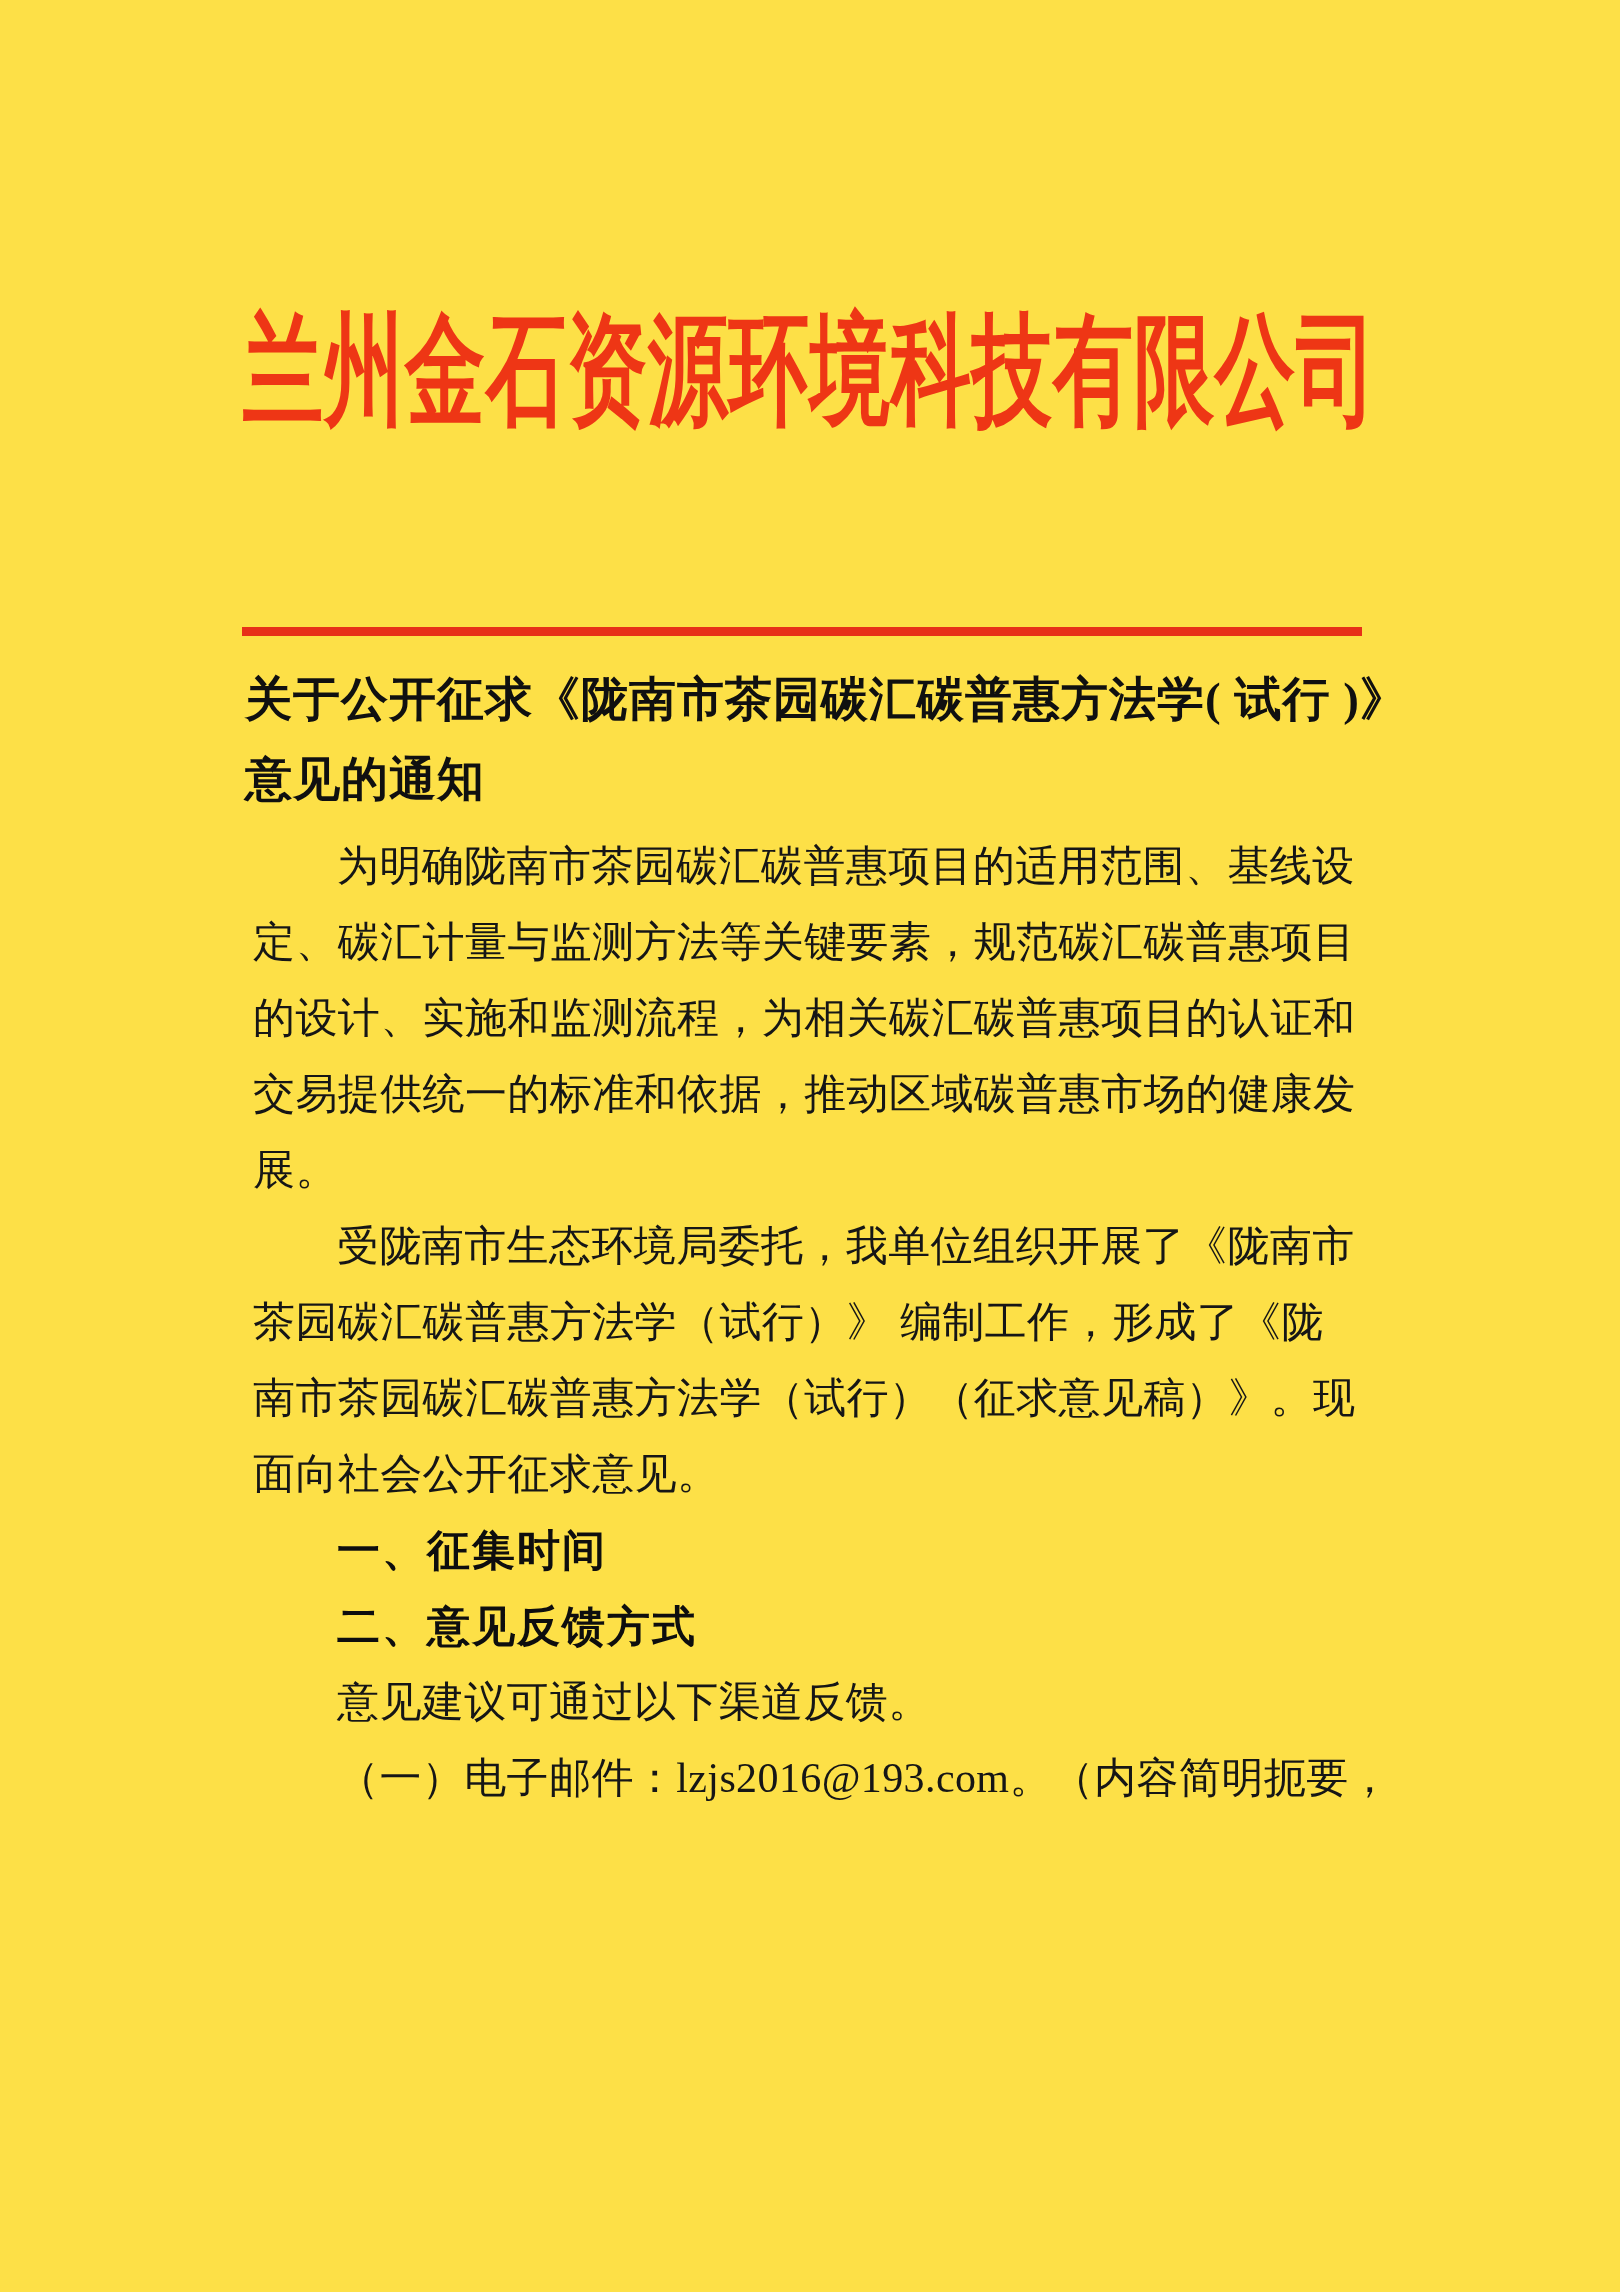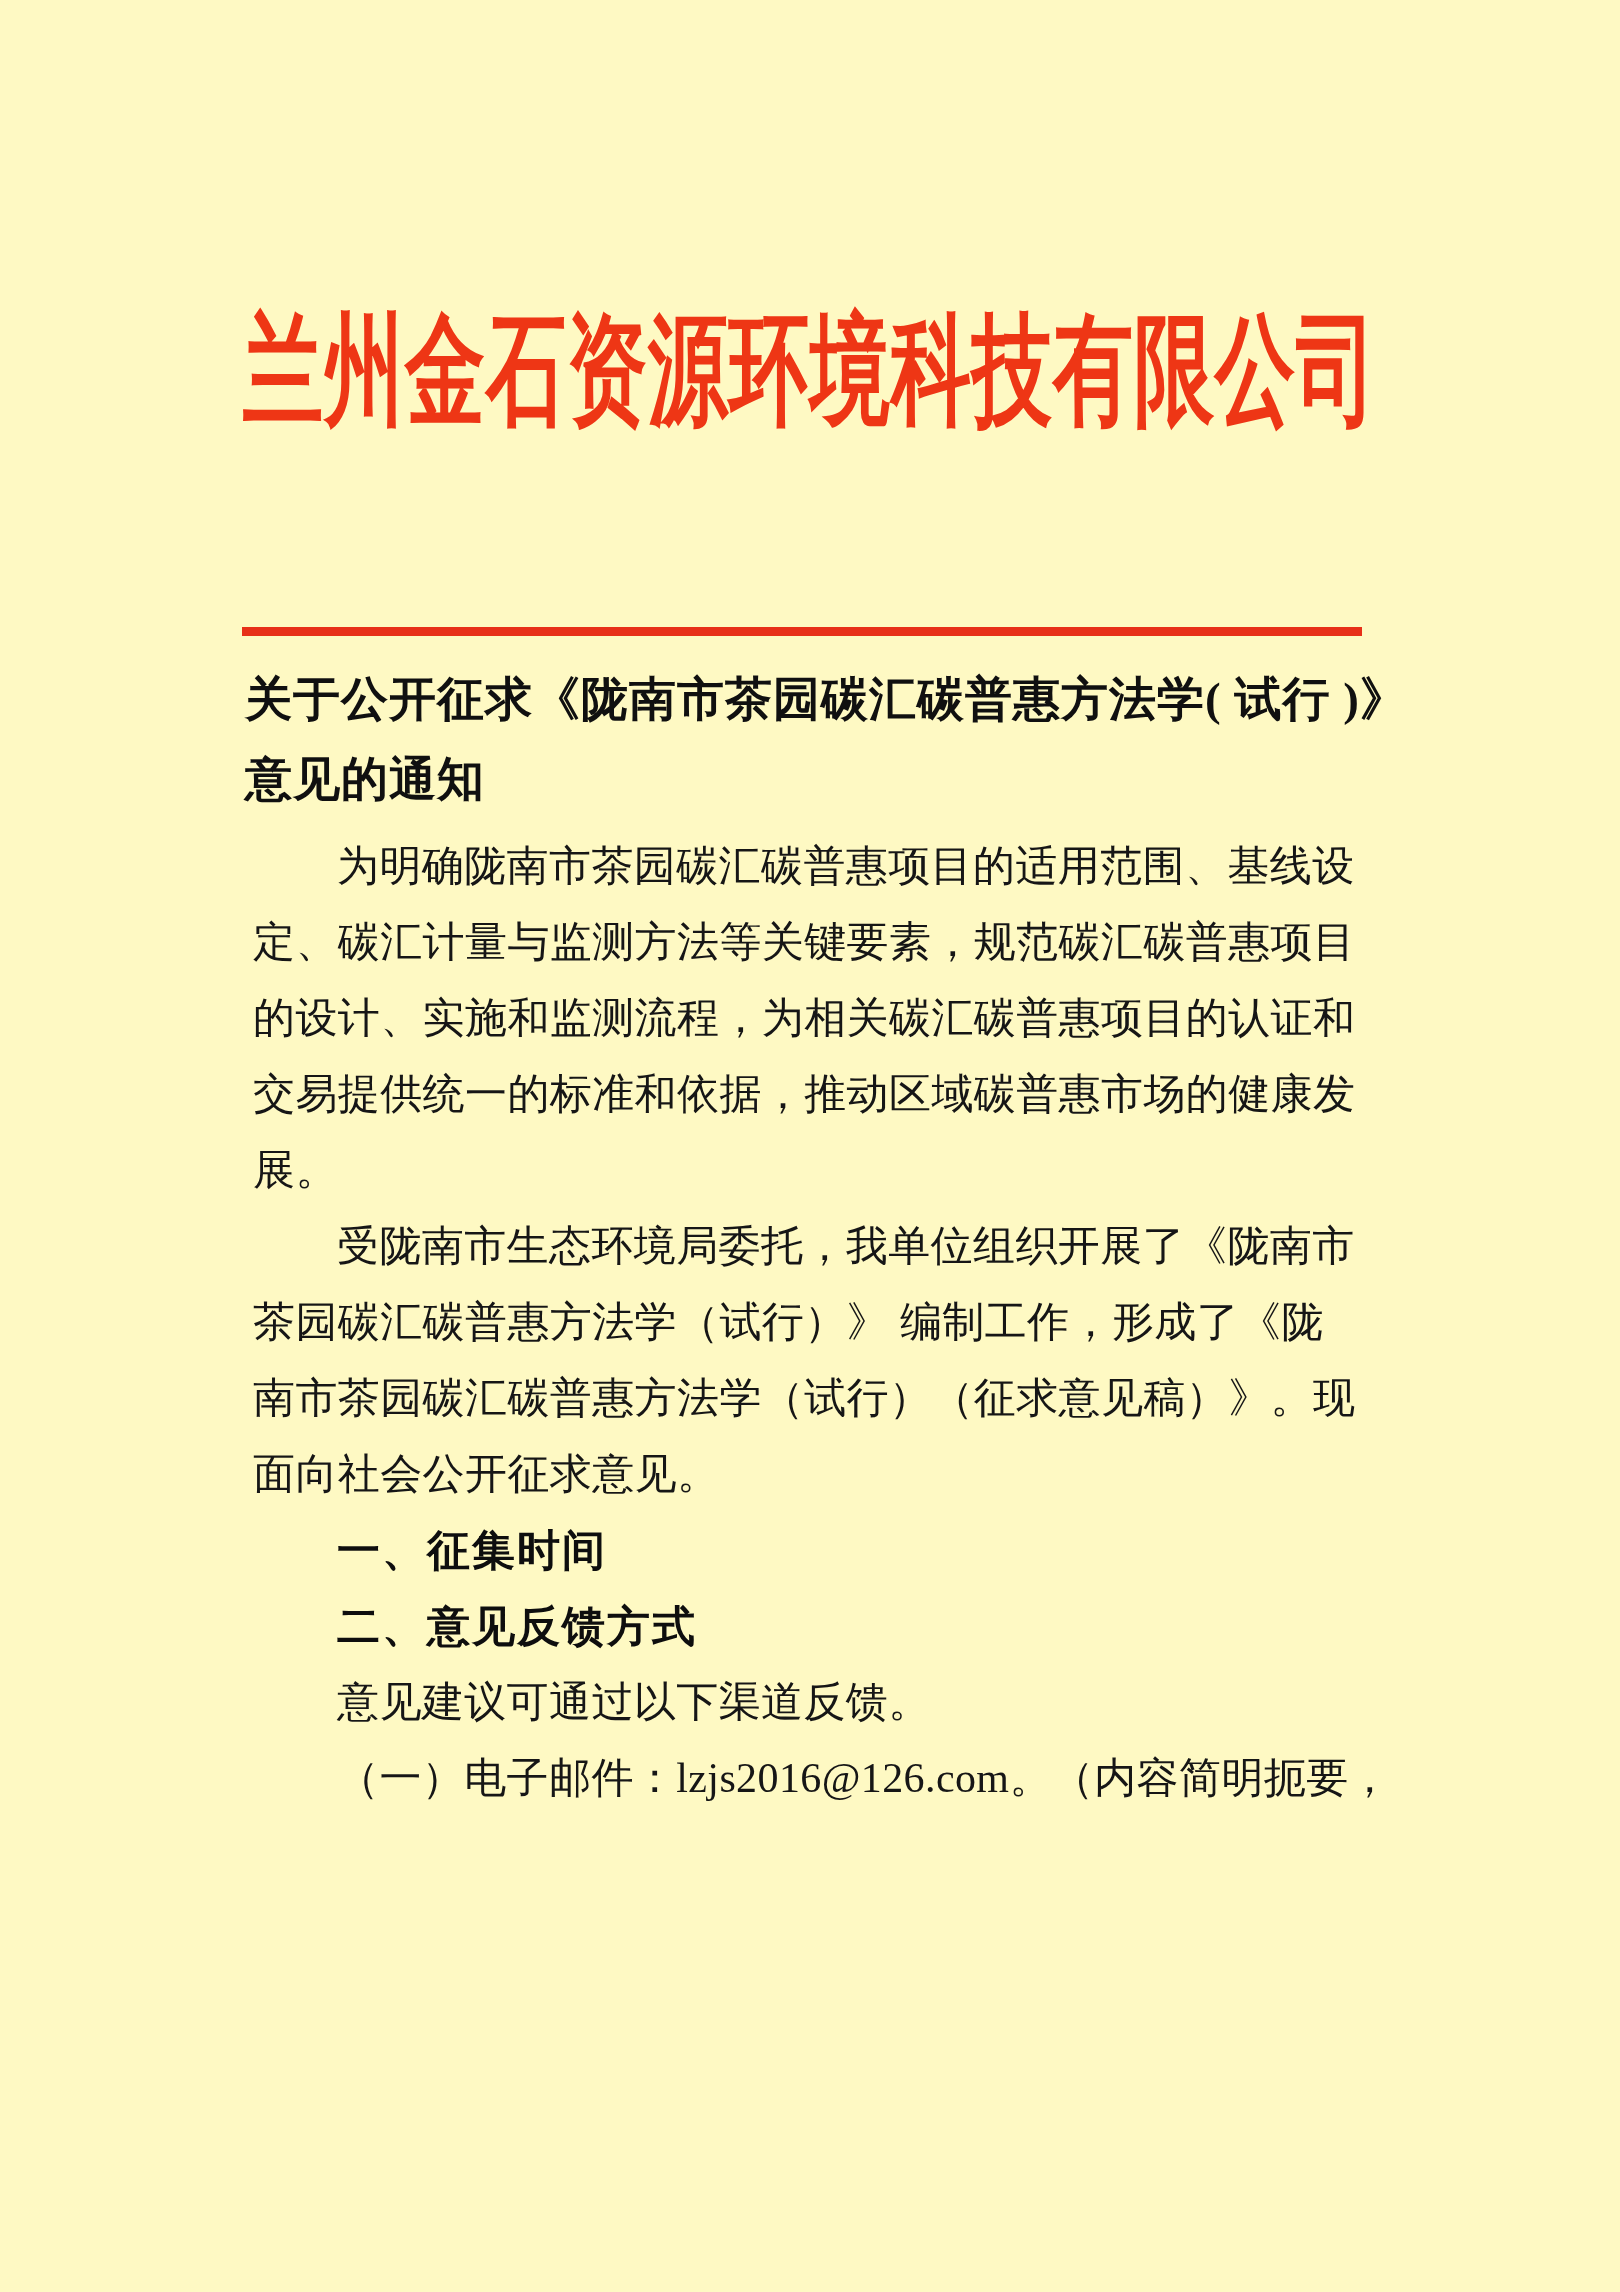--- a/index.html
+++ b/index.html
@@ -1,21 +1,21 @@
 <!DOCTYPE html>
 <html><head>
 <meta charset="utf-8">
 <style>
   html, body { margin: 0; padding: 0; background: #ffffff; }
 
   .page {
     position: relative;
     width: 1620px;
     height: 2293px;
-    background: #fef9c3;
+    background: #fde047;
     overflow: hidden;
     font-family: "Liberation Serif", "DejaVu Serif", serif;
     color: #161616;
   }
 
   
   .letterhead {
     position: absolute;
     top: 290px;
     left: 0;
@@ -100,17 +100,17 @@
     <div class="line">的设计、实施和监测流程，为相关碳汇碳普惠项目的认证和</div>
     <div class="line">交易提供统一的标准和依据，推动区域碳普惠市场的健康发</div>
     <div class="line">展。</div>
     <div class="line indent">受陇南市生态环境局委托，我单位组织开展了《陇南市</div>
     <div class="line">茶园碳汇碳普惠方法学（试行）》 编制工作，形成了《陇</div>
     <div class="line">南市茶园碳汇碳普惠方法学（试行）（征求意见稿）》。现</div>
     <div class="line">面向社会公开征求意见。</div>
     <div class="line indent heading">一、征集时间</div>
     <div class="line indent heading">二、意见反馈方式</div>
     <div class="line indent">意见建议可通过以下渠道反馈。</div>
-    <div class="line indent">（一）电子邮件：lzjs2016@126.com。（内容简明扼要，</div>
+    <div class="line indent">（一）电子邮件：lzjs2016@193.com。（内容简明扼要，</div>
   </div>
 
 </div>
 
 
 </body></html>

